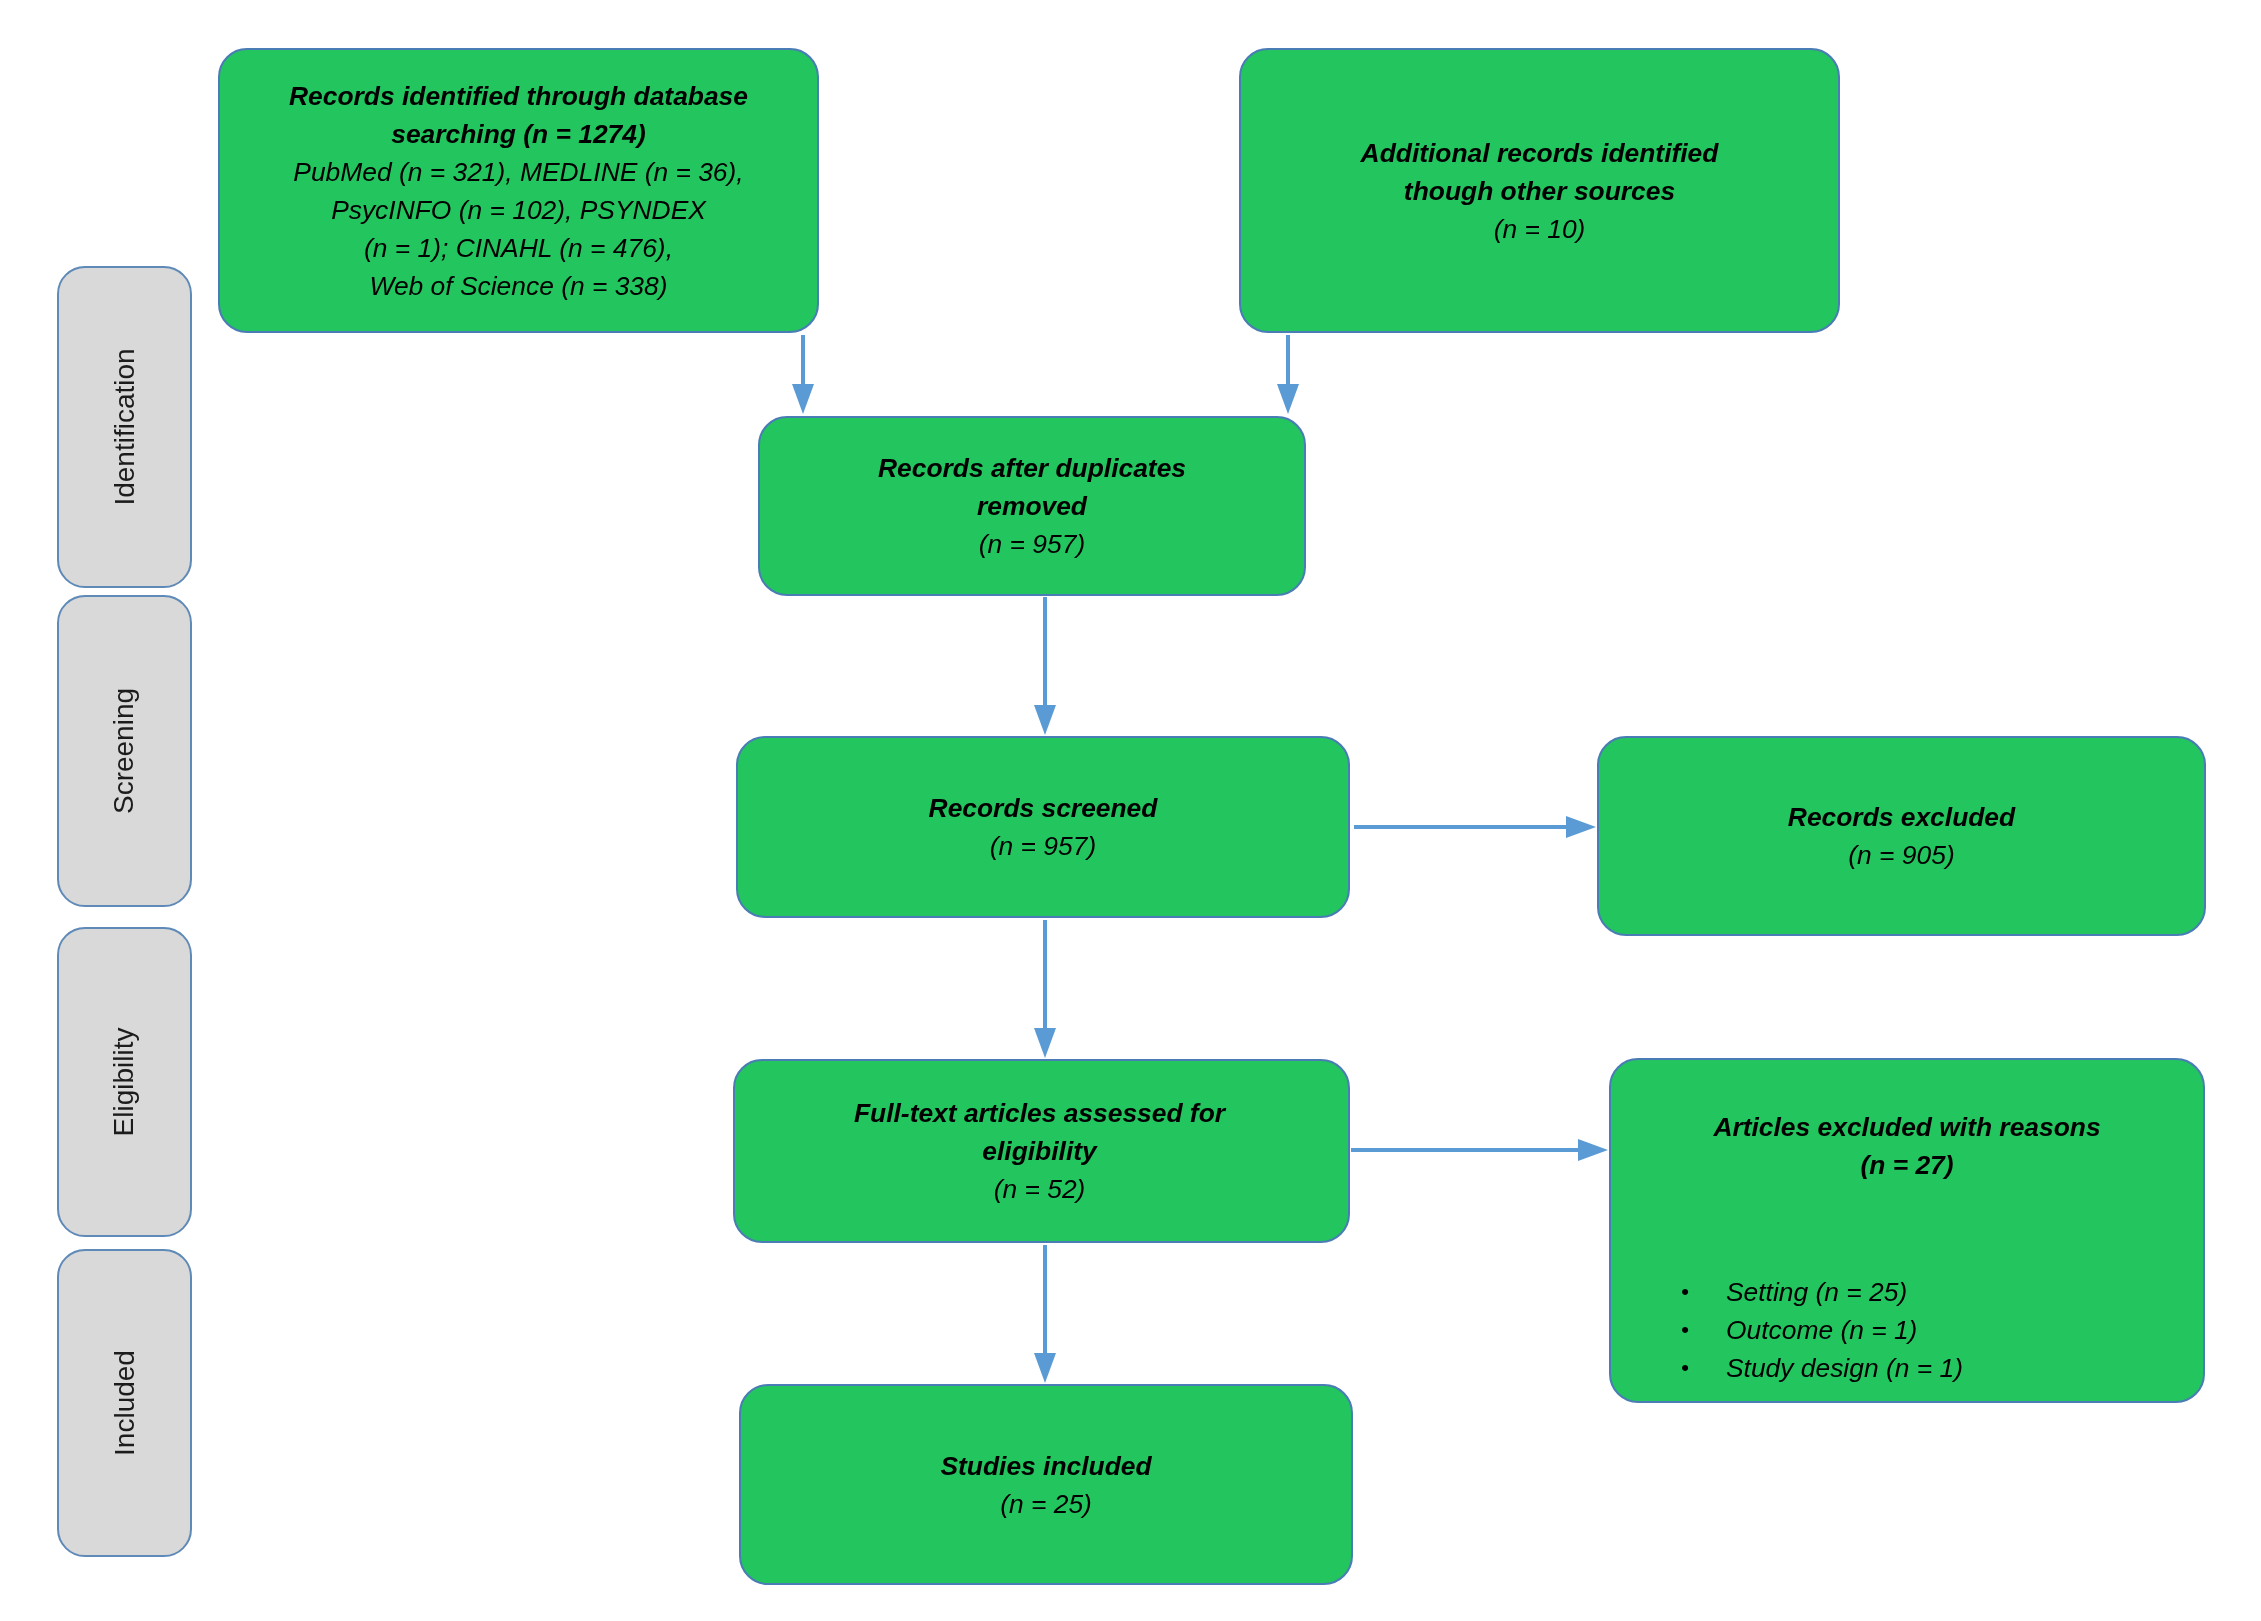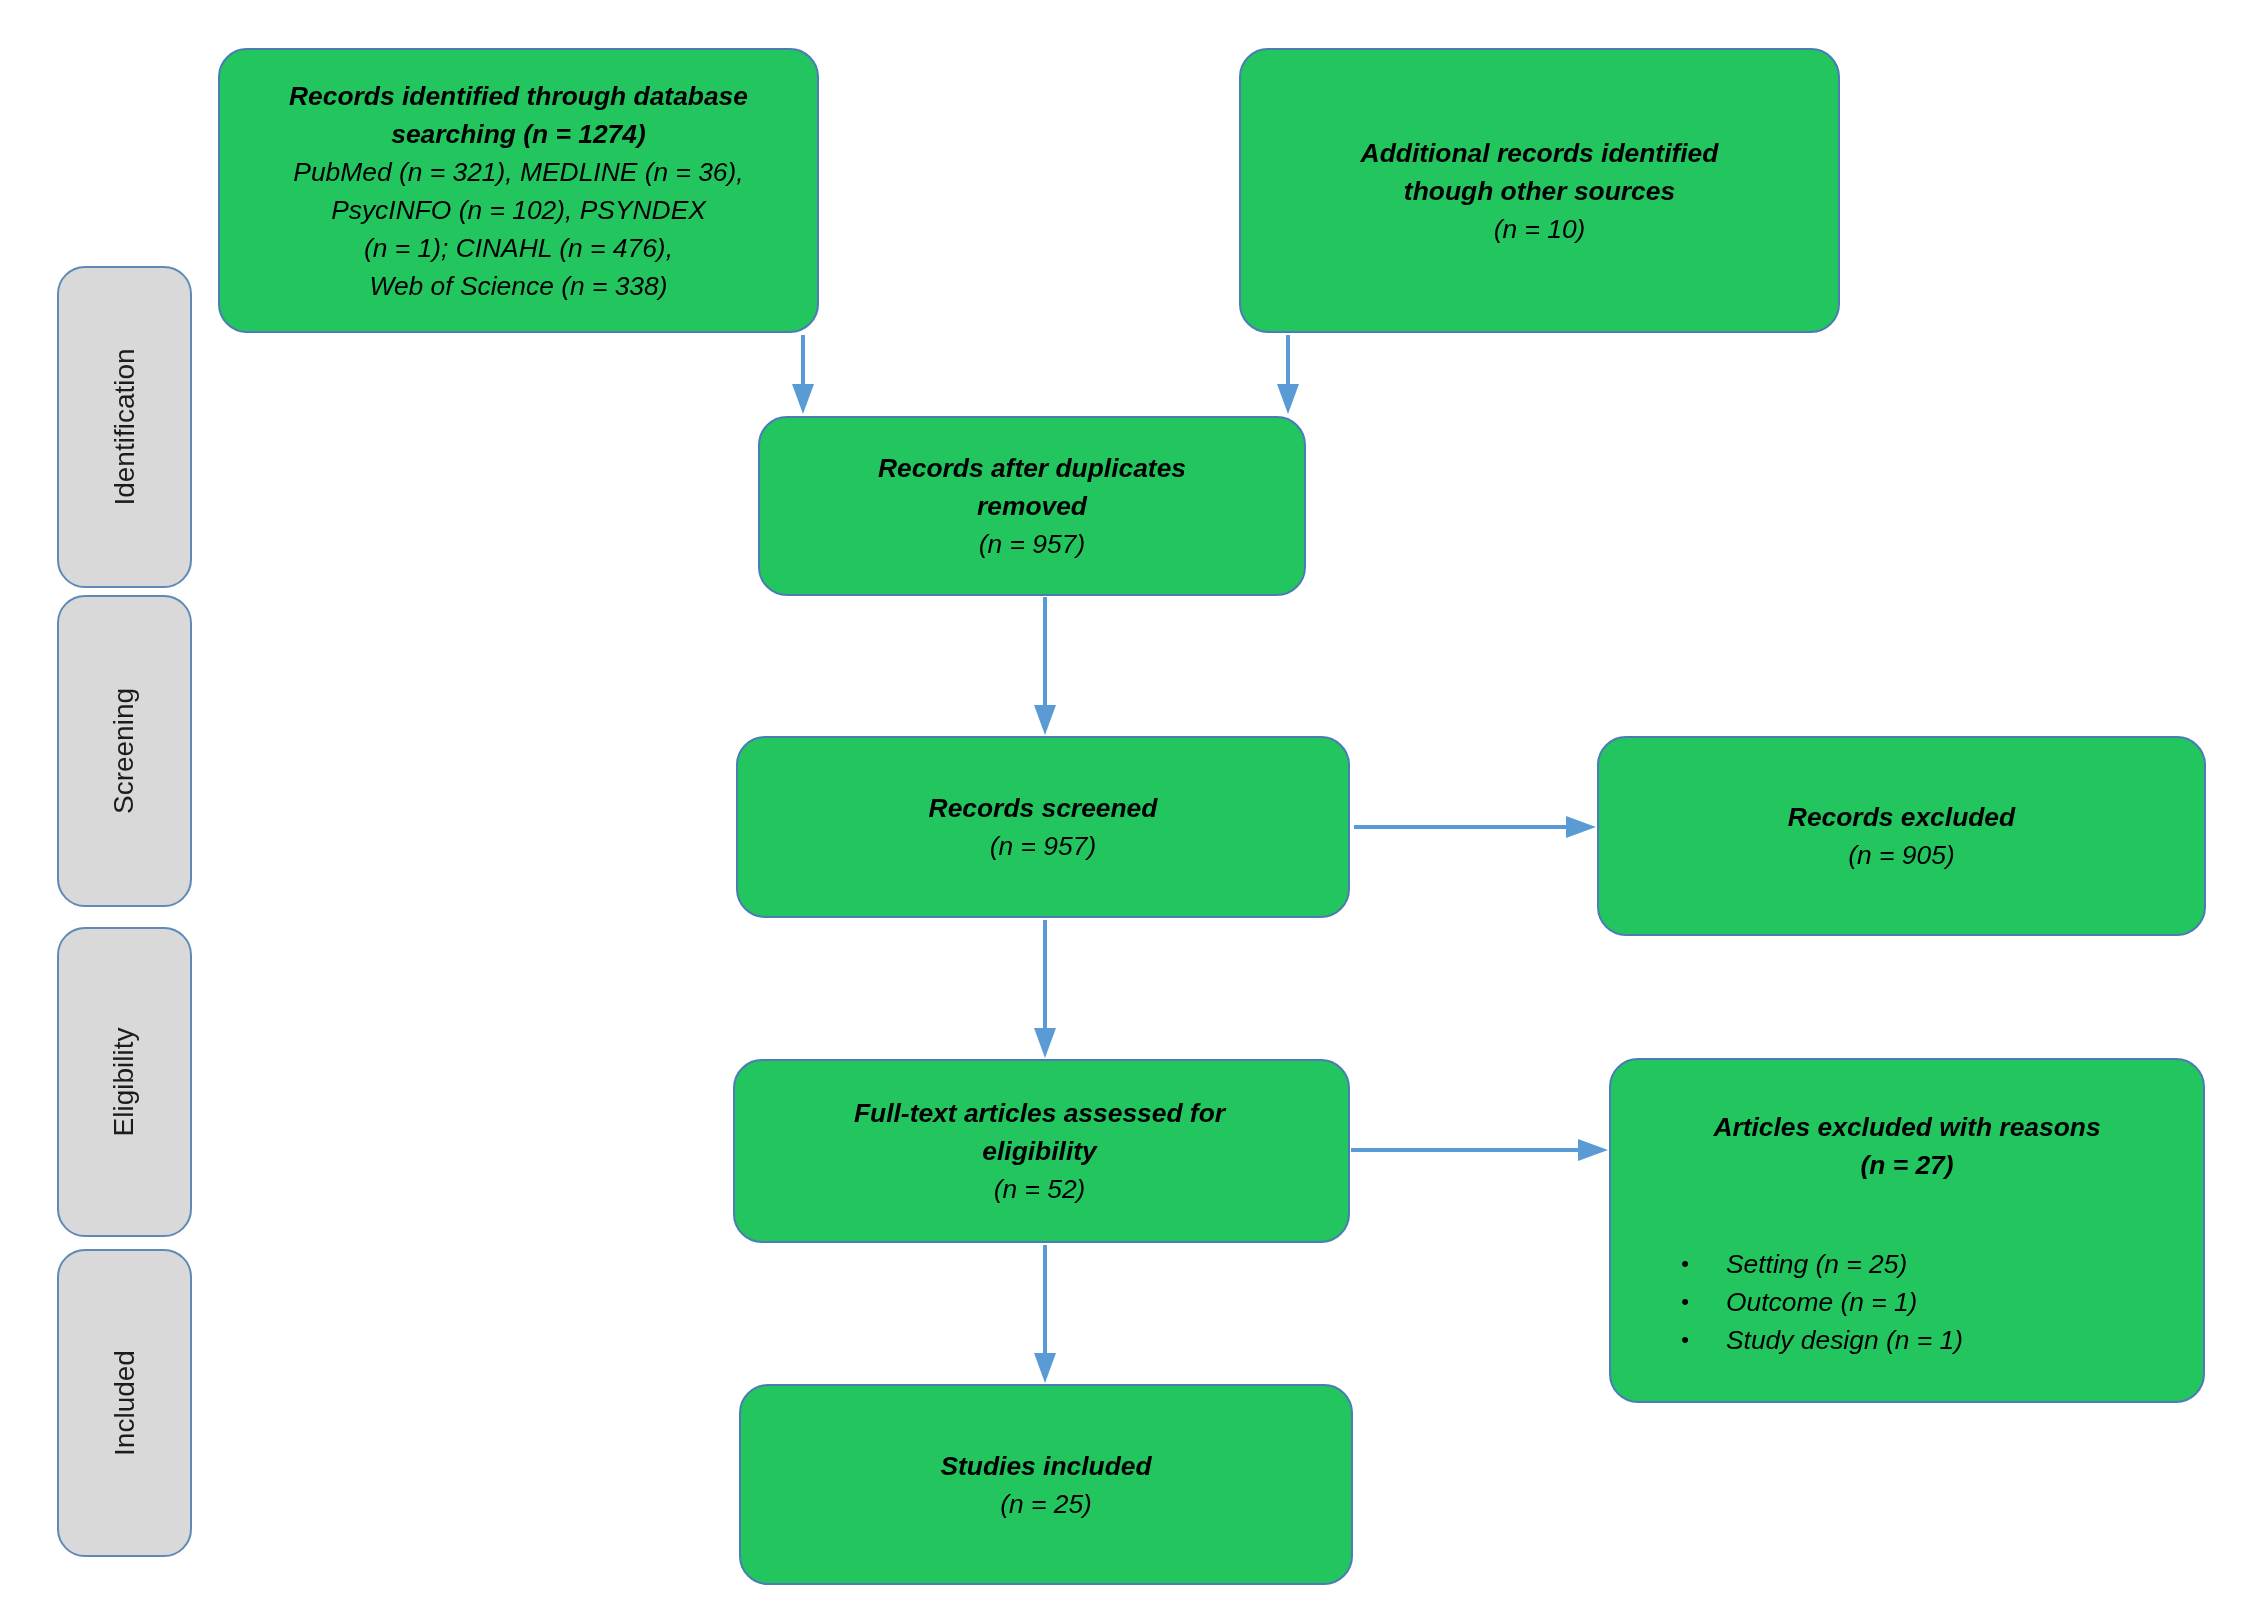--- a/index.html
+++ b/index.html
@@ -87,21 +87,21 @@
 </div>
 
 <div class="node" style="left:733px;top:1059px;width:617px;height:184px;padding-left:12px;">
   <div class="bold">
     <div>Full-text articles assessed for</div>
     <div>eligibility</div>
   </div>
   <div>(n = 52)</div>
 </div>
 
-<div class="node reasons" style="left:1609px;top:1058px;width:596px;height:345px;">
+<div class="node reasons" style="left:1609px;top:1058px;width:596px;height:345px;gap:28px;">
   <div class="bold">
     <div>Articles excluded with reasons</div>
     <div>(n = 27)</div>
   </div>
   <div class="bullets">
     <div class="bullet">Setting (n = 25)</div>
     <div class="bullet">Outcome (n = 1)</div>
     <div class="bullet">Study design (n = 1)</div>
   </div>
 </div>

